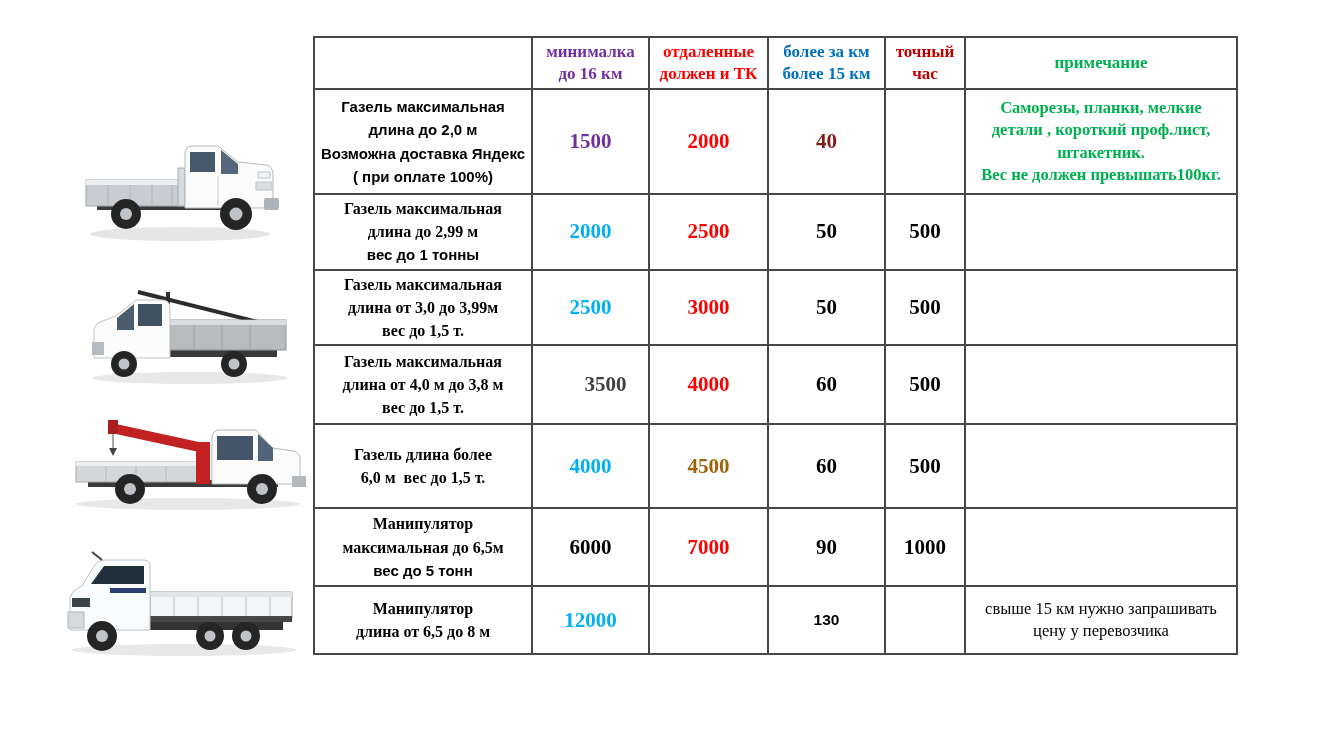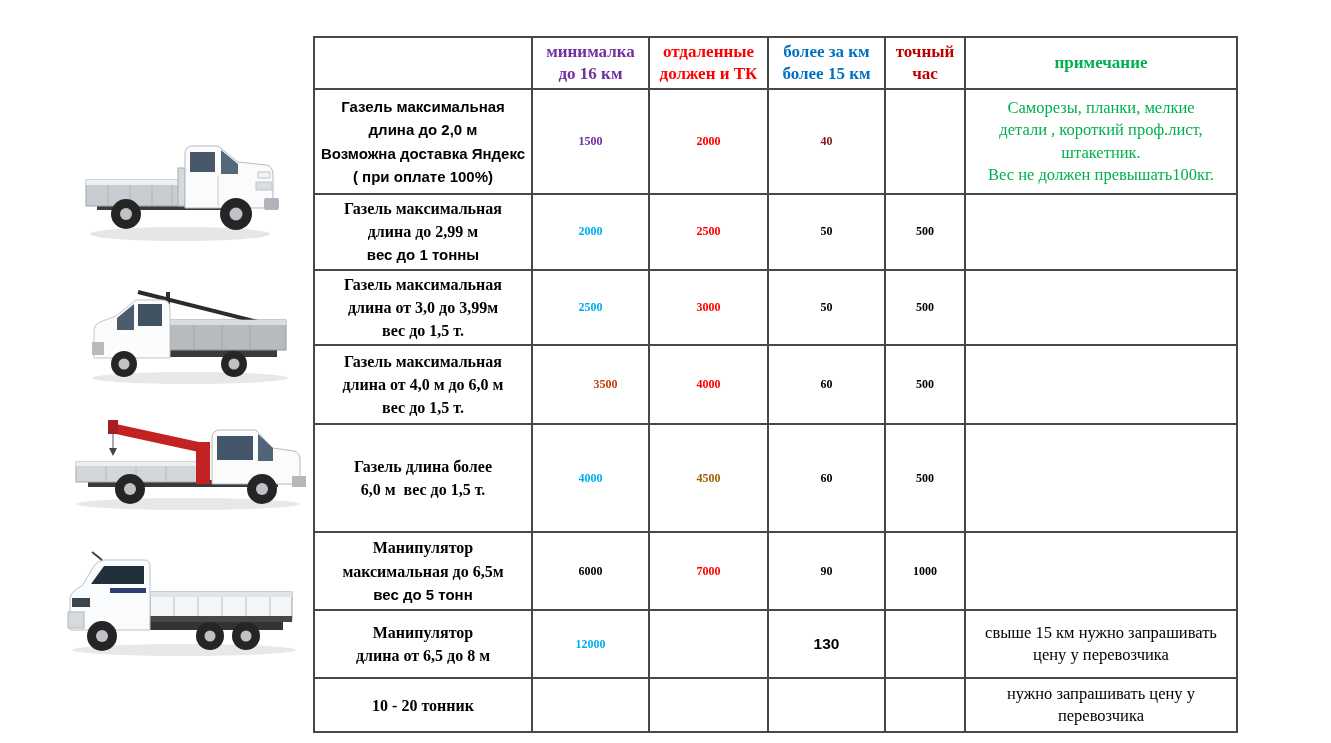--- a/index.html
+++ b/index.html
@@ -15,34 +15,34 @@
   table.price th, table.price td{
     border:2px solid #474747;
     text-align:center;vertical-align:middle;
     padding:2px 4px;box-sizing:border-box;overflow:hidden;
   }
   table.price thead tr{height:52px;}
   table.price tbody tr:nth-child(1){height:105px;}
   table.price tbody tr:nth-child(2){height:75px;}
   table.price tbody tr:nth-child(3){height:73px;}
   table.price tbody tr:nth-child(4){height:79px;}
-  table.price tbody tr:nth-child(5){height:108px;}
+  table.price tbody tr:nth-child(5){height:84px;}
   table.price tbody tr:nth-child(6){height:78px;}
   table.price tbody tr:nth-child(7){height:68px;}
   table.price tbody tr:nth-child(8){height:54px;}
   th{font-weight:bold;font-size:17px;line-height:1.3;font-family:"Liberation Serif",serif;}
   .label-cell{font-weight:bold;font-size:16px;line-height:1.45;}
   .label-cell span{white-space:pre-wrap;}
   .f-serif{font-family:"Liberation Serif",serif;}
   .f-sans{font-family:"Liberation Sans",sans-serif;font-size:15px;}
-  .num-cell{font-weight:bold;font-size:12px;}
+  .num-cell{font-weight:bold;font-size:21px;}
   .num-cell.f-sans{font-size:15.5px;}
   .v-top{vertical-align:top;padding-top:7px;}
   .note-cell{font-size:16.5px;line-height:1.35;font-weight:normal;}
-  .note-bold{font-weight:normal;}
+  .note-bold{font-weight:bold;}
   
   .truck{position:absolute;}
   .truck svg{display:block;width:100%;height:100%;}
   #truck1{left:72px;top:96px;width:220px;height:158px;}
   #truck2{left:82px;top:278px;width:220px;height:112px;}
   #truck3{left:58px;top:402px;width:258px;height:112px;}
   #truck4{left:58px;top:548px;width:255px;height:112px;}
 </style>
 </head>
 <body>
@@ -184,22 +184,22 @@
       </tr>
       <tr>
         <td class="label-cell"><span class="f-serif">Газель максимальная</span><br><span class="f-serif">длина от 3,0 до 3,99м</span><br><span class="f-serif">вес до 1,5 т.</span></td>
         <td class="num-cell f-serif" style="color: rgb(0, 176, 240);">2500</td>
         <td class="num-cell f-serif" style="color: rgb(255, 0, 0);">3000</td>
         <td class="num-cell f-serif" style="color: rgb(0, 0, 0);">50</td>
         <td class="num-cell f-serif" style="color: rgb(0, 0, 0);">500</td>
         <td class="note-cell" style="color: rgb(0, 0, 0);"></td>
       </tr>
       <tr>
-        <td class="label-cell"><span class="f-serif">Газель максимальная</span><br><span class="f-serif">длина от 4,0 м до 6,0 м</span><br><span class="f-serif">вес до 1,5 т.</span></td>
-        <td class="num-cell f-serif" style="color: #c2410c; padding-left: 34px;">3500</td>
+        <td class="label-cell"><span class="f-serif">Газель максимальная</span><br><span class="f-serif">длина от 4,0 м до 3,8 м</span><br><span class="f-serif">вес до 1,5 т.</span></td>
+        <td class="num-cell f-serif" style="color: #404040; padding-left: 34px;">3500</td>
         <td class="num-cell f-serif" style="color: rgb(255, 0, 0);">4000</td>
         <td class="num-cell f-serif" style="color: rgb(0, 0, 0);">60</td>
         <td class="num-cell f-serif" style="color: rgb(0, 0, 0);">500</td>
         <td class="note-cell" style="color: rgb(0, 0, 0);"></td>
       </tr>
       <tr>
         <td class="label-cell"><span class="f-serif">Газель длина более</span><br><span class="f-serif">6,0 м  вес до 1,5 т.</span></td>
         <td class="num-cell f-serif" style="color: rgb(0, 176, 240);">4000</td>
         <td class="num-cell f-serif" style="color: #a16207;">4500</td>
         <td class="num-cell f-serif" style="color: rgb(0, 0, 0);">60</td>
@@ -215,22 +215,14 @@
         <td class="note-cell" style="color: rgb(0, 0, 0);"></td>
       </tr>
       <tr>
         <td class="label-cell"><span class="f-serif">Манипулятор</span><br><span class="f-serif">длина от 6,5 до 8 м</span></td>
         <td class="num-cell f-serif" style="color: rgb(0, 176, 240);">12000</td>
         <td class="num-cell f-serif" style="color: rgb(0, 0, 0);"></td>
         <td class="num-cell f-sans" style="color: rgb(0, 0, 0);">130</td>
         <td class="num-cell f-serif" style="color: rgb(0, 0, 0);"></td>
         <td class="note-cell" style="color: rgb(0, 0, 0);"><span>свыше 15 км нужно запрашивать</span><br><span>цену у перевозчика</span></td>
       </tr>
-      <tr>
-        <td class="label-cell"><span class="f-serif">10 - 20 тонник</span></td>
-        <td class="num-cell f-serif" style="color: rgb(0, 0, 0);"></td>
-        <td class="num-cell f-serif" style="color: rgb(0, 0, 0);"></td>
-        <td class="num-cell f-serif" style="color: rgb(0, 0, 0);"></td>
-        <td class="num-cell f-serif" style="color: rgb(0, 0, 0);"></td>
-        <td class="note-cell" style="color: rgb(0, 0, 0);"><span>нужно запрашивать цену у</span><br><span>перевозчика</span></td>
-      </tr>
     </tbody>
 </table>
 
 </body></html>

